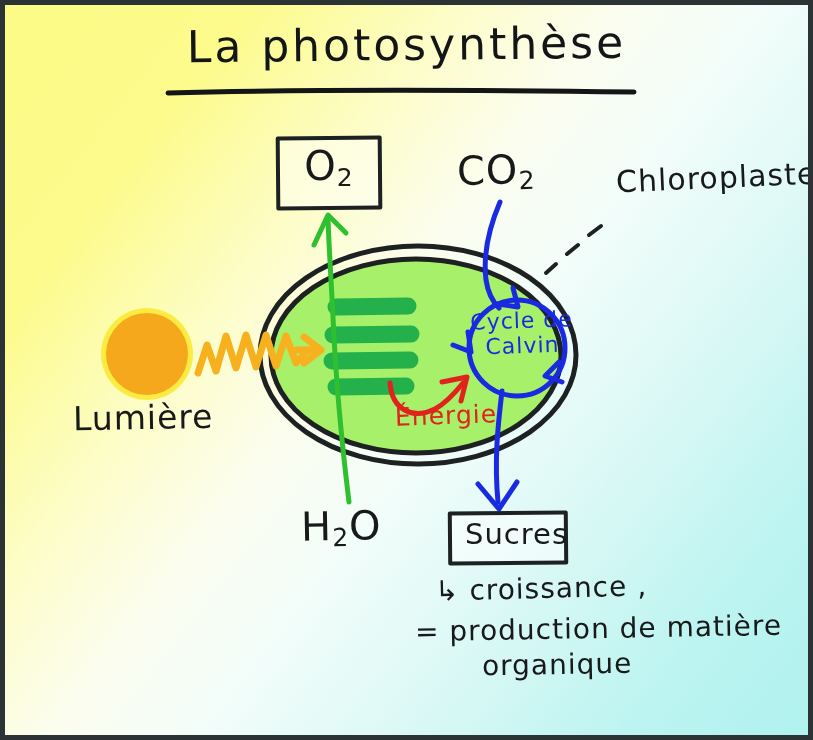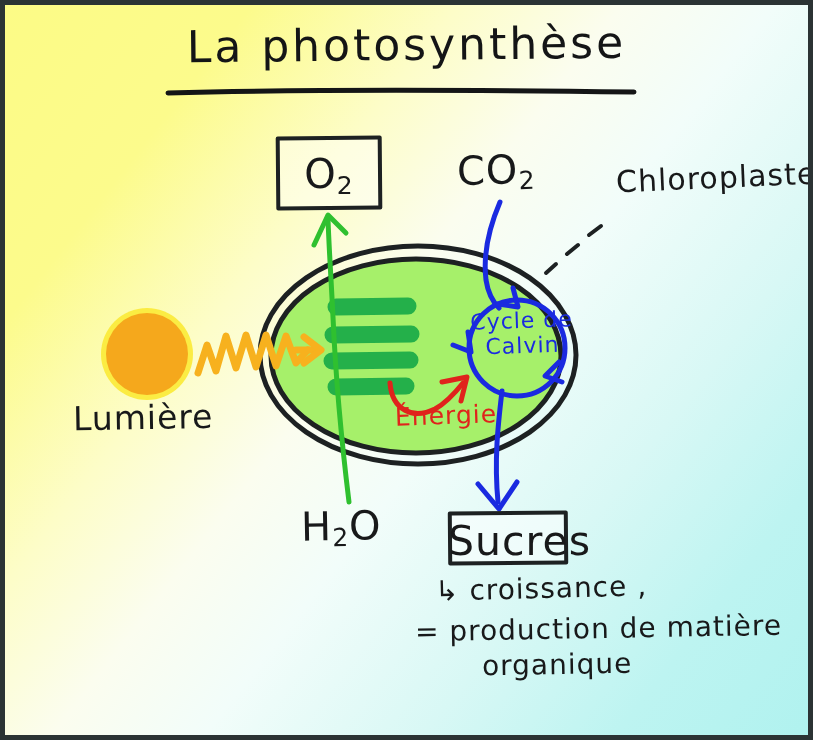--- a/index.html
+++ b/index.html
@@ -63,21 +63,21 @@
   #o2-box {
     left: 271px; top: 131px;
     width: 106px; height: 74px;
     box-sizing: border-box;
     border: 4px solid #1d2122;
     background: rgba(255,255,255,0.45);
     border-radius: 2px;
     transform: rotate(-0.5deg);
   }
   #o2-label {
-    left: 271px; top: 146px;
+    left: 271px; top: 138px;
     width: 106px;
     text-align: center;
     font-size: 40px;
   }
   .sub { font-size: 25px; vertical-align: -6px; }
 
   #co2-label {
     left: 452px; top: 142px;
     font-size: 40px;
     transform: rotate(-2deg);
@@ -106,22 +106,22 @@
     width: 120px; height: 54px;
     box-sizing: border-box;
     border: 4px solid #1d2122;
     background: rgba(255,255,255,0.5);
     border-radius: 2px;
     transform: rotate(-0.5deg);
   }
   #sucres-label {
     left: 443px; top: 512px;
     width: 120px;
-    text-align: left;
-    font-size: 41px;
+    text-align: right;
+    font-size: 29px;
   }
 
   #calvin-label {
     left: 462px; top: 303px;
     width: 110px;
     text-align: center;
     color: #1a2ae0;
     font-size: 22px;
     line-height: 25px;
     white-space: normal;

